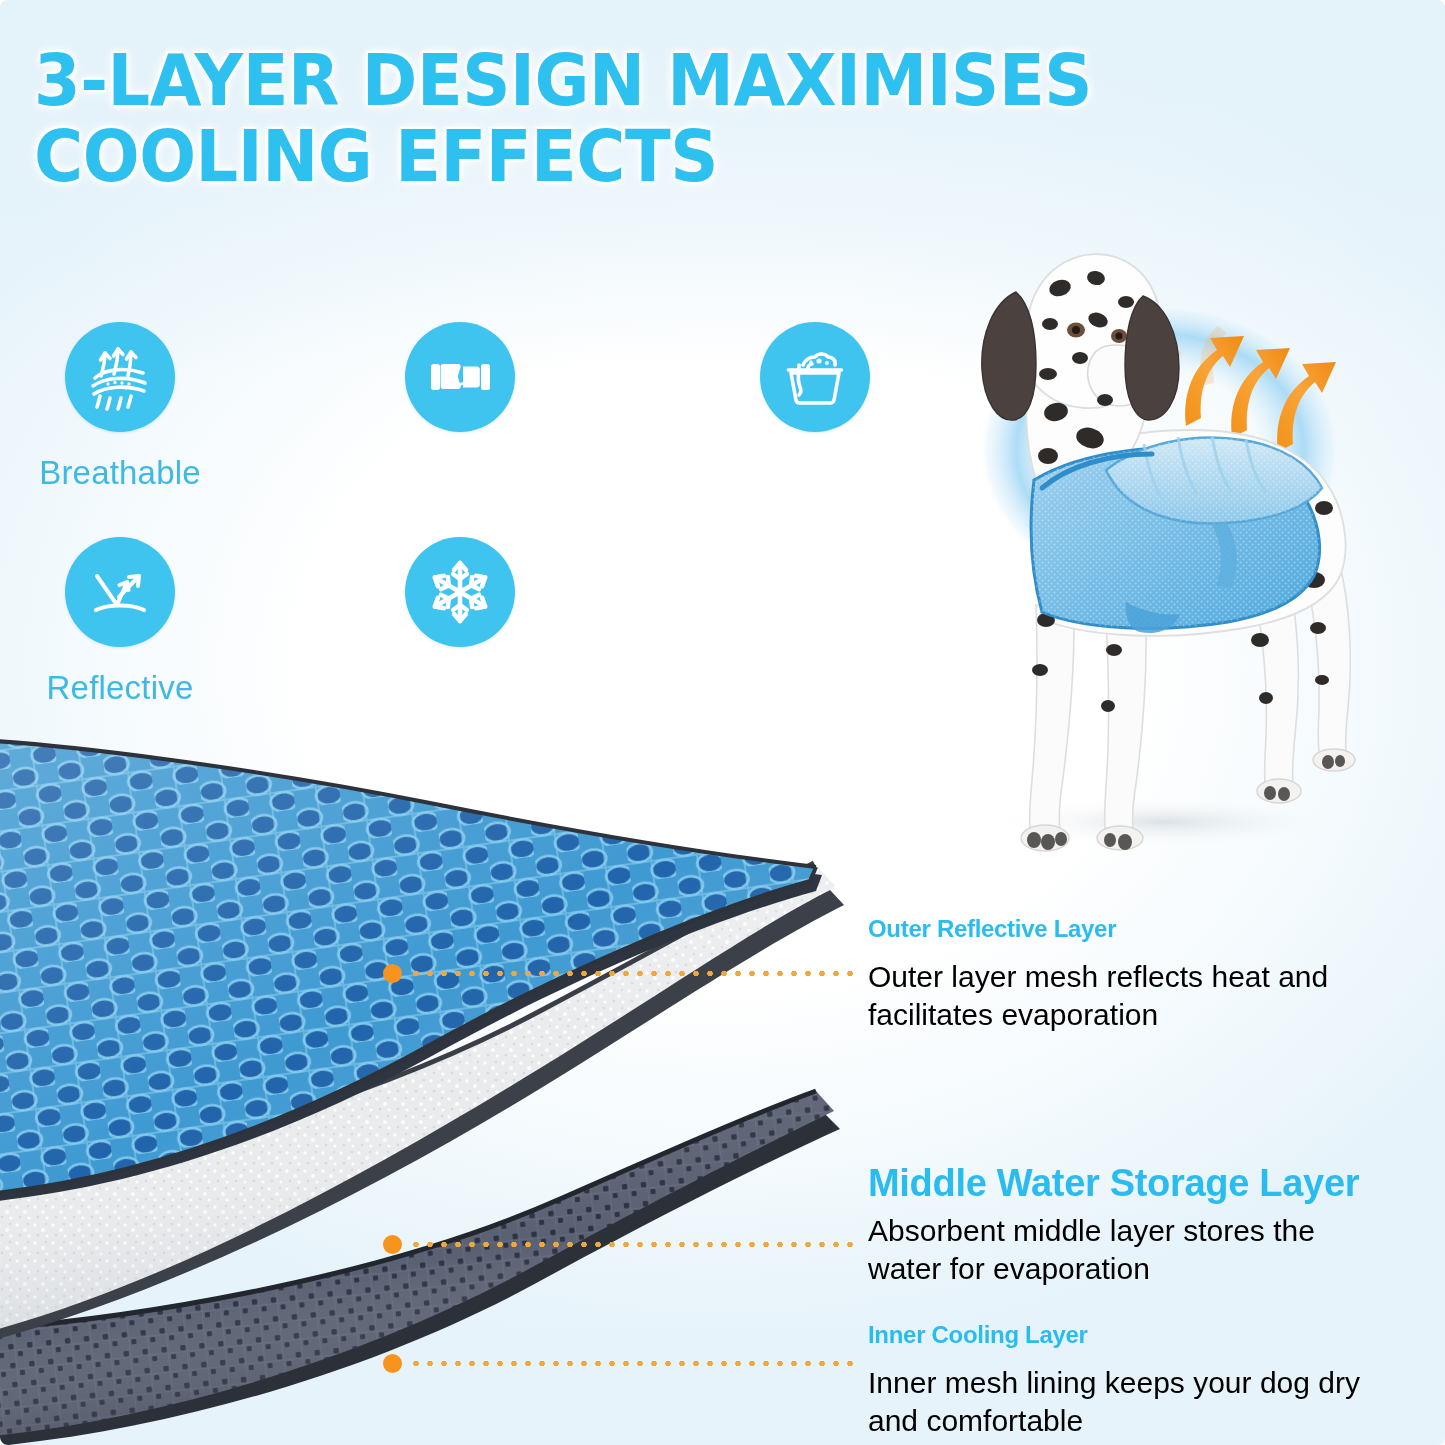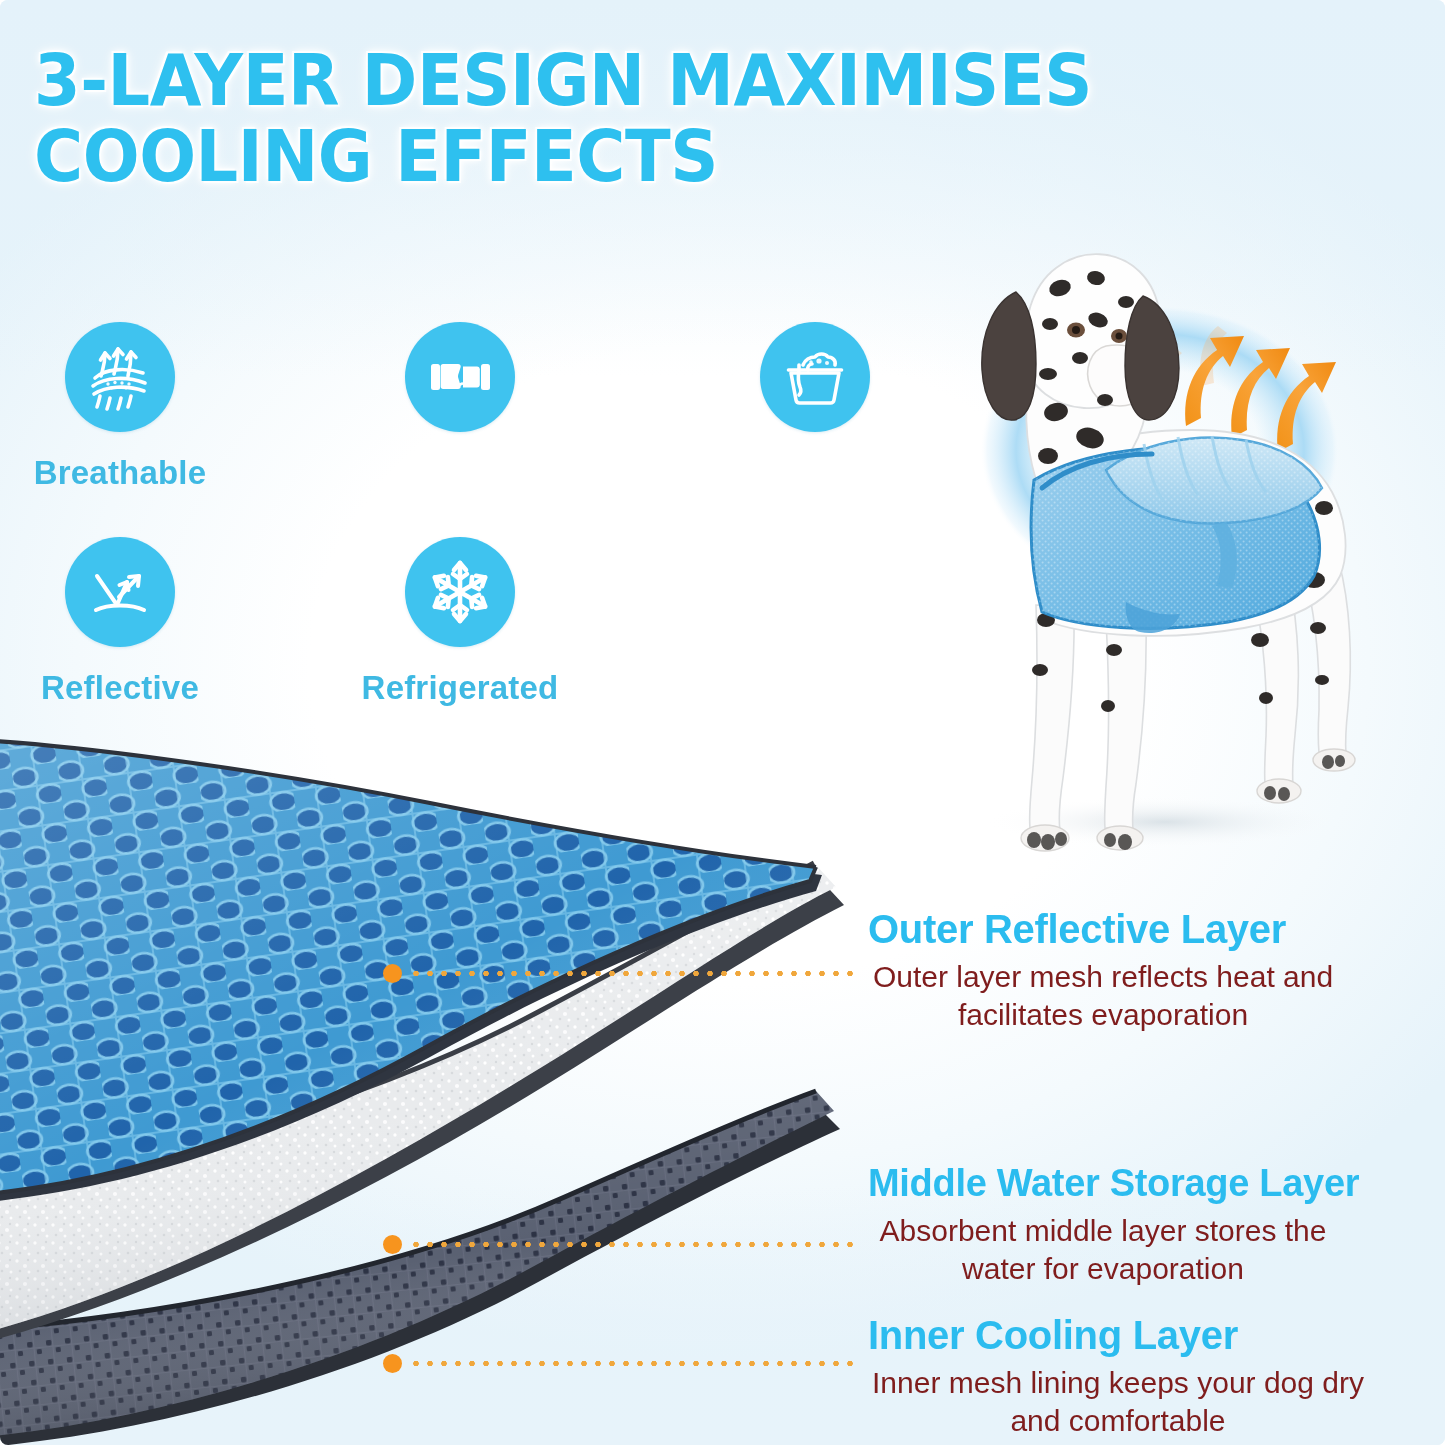--- a/index.html
+++ b/index.html
@@ -26,21 +26,21 @@
     text-transform:uppercase;
     transform:scaleX(0.93);transform-origin:left top;
     text-shadow:
       0 0 7px #ffffff, 0 0 7px #ffffff, 0 0 14px #ffffff,
       2px 2px 0 rgba(255,255,255,.85), -2px -2px 0 rgba(255,255,255,.85);
     white-space:pre-line;
   }
 
   
   .features{position:absolute;left:0;top:322px;width:980px;}
-  .frow{position:relative;height:215px;font-weight:bold;}
+  .frow{position:relative;height:215px;}
   .fitem{position:absolute;text-align:center;width:260px;}
   .fitem .circle{
     width:110px;height:110px;border-radius:50%;
     background:#3fc3ef;margin:0 auto;
     display:flex;align-items:center;justify-content:center;
     box-shadow:0 1px 3px rgba(60,150,190,.18);
   }
   .fitem .circle svg{display:block;}
   .flabel{
     margin-top:22px;font-size:33px;color:#3fb9e3;
@@ -63,25 +63,25 @@
   }
   .leader .dots{
     position:absolute;left:26px;top:7px;height:7px;right:0;
     background-image:radial-gradient(circle, #f0a73c 0 2.6px, rgba(0,0,0,0) 2.9px);
     background-size:14px 7px;background-repeat:repeat-x;background-position:0 50%;
   }
 
   
   .callout{position:absolute;left:868px;}
   .callout .c-head{
-    font-size:40px;font-weight:bold;color:#2bbcef;line-height:46px;
+    font-size:24px;font-weight:bold;color:#2bbcef;line-height:46px;
     letter-spacing:-0.3px;white-space:nowrap;
   }
   .callout .c-body{
-    margin-top:6px;font-size:30px;color:#7f1d1d;line-height:38px;max-width:470px;text-align:center;
+    margin-top:6px;font-size:30px;color:#000000;line-height:38px;max-width:470px;
   }
 </style>
 </head>
 <body>
 
 <div id="root">
 
   <div class="bg-wash bg-a"></div>
   <div class="bg-wash bg-b"></div>
   <div class="bg-wash bg-c"></div>
@@ -201,21 +201,20 @@
               <g transform="rotate(120 40 40)">
                 <path d="M40 11 V69"></path>
                 <path d="M40 11 l-6 7 M40 11 l6 7"></path>
                 <path d="M40 69 l-6 -7 M40 69 l6 -7"></path>
                 <path d="M40 27 l-7 -5 M40 27 l7 -5"></path>
                 <path d="M40 53 l-7 5 M40 53 l7 5"></path>
               </g>
             </g>
           </svg>
         </div>
-        <div class="flabel">Refrigerated</div>
       </div>
 
     </div>
   </div>
 
   <div class="dog-wrap">
     <svg width="500" height="710" viewBox="0 0 500 710">
       <defs>
         <radialGradient id="aura" cx="50%" cy="50%" r="50%">
           <stop offset="55%" stop-color="#bfe4f7" stop-opacity="0"></stop>

